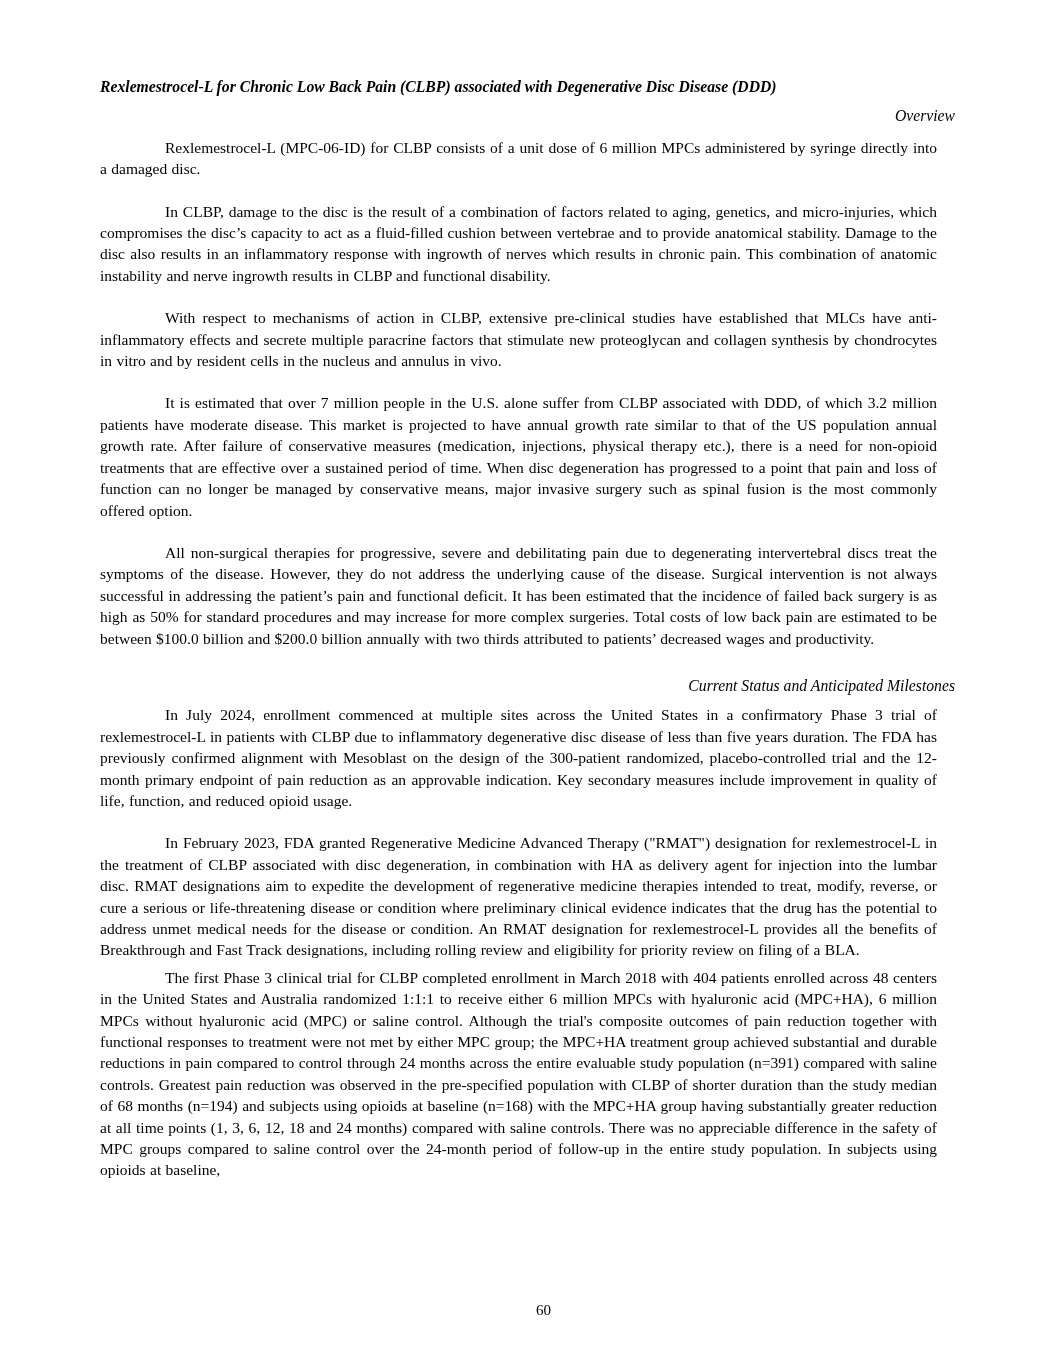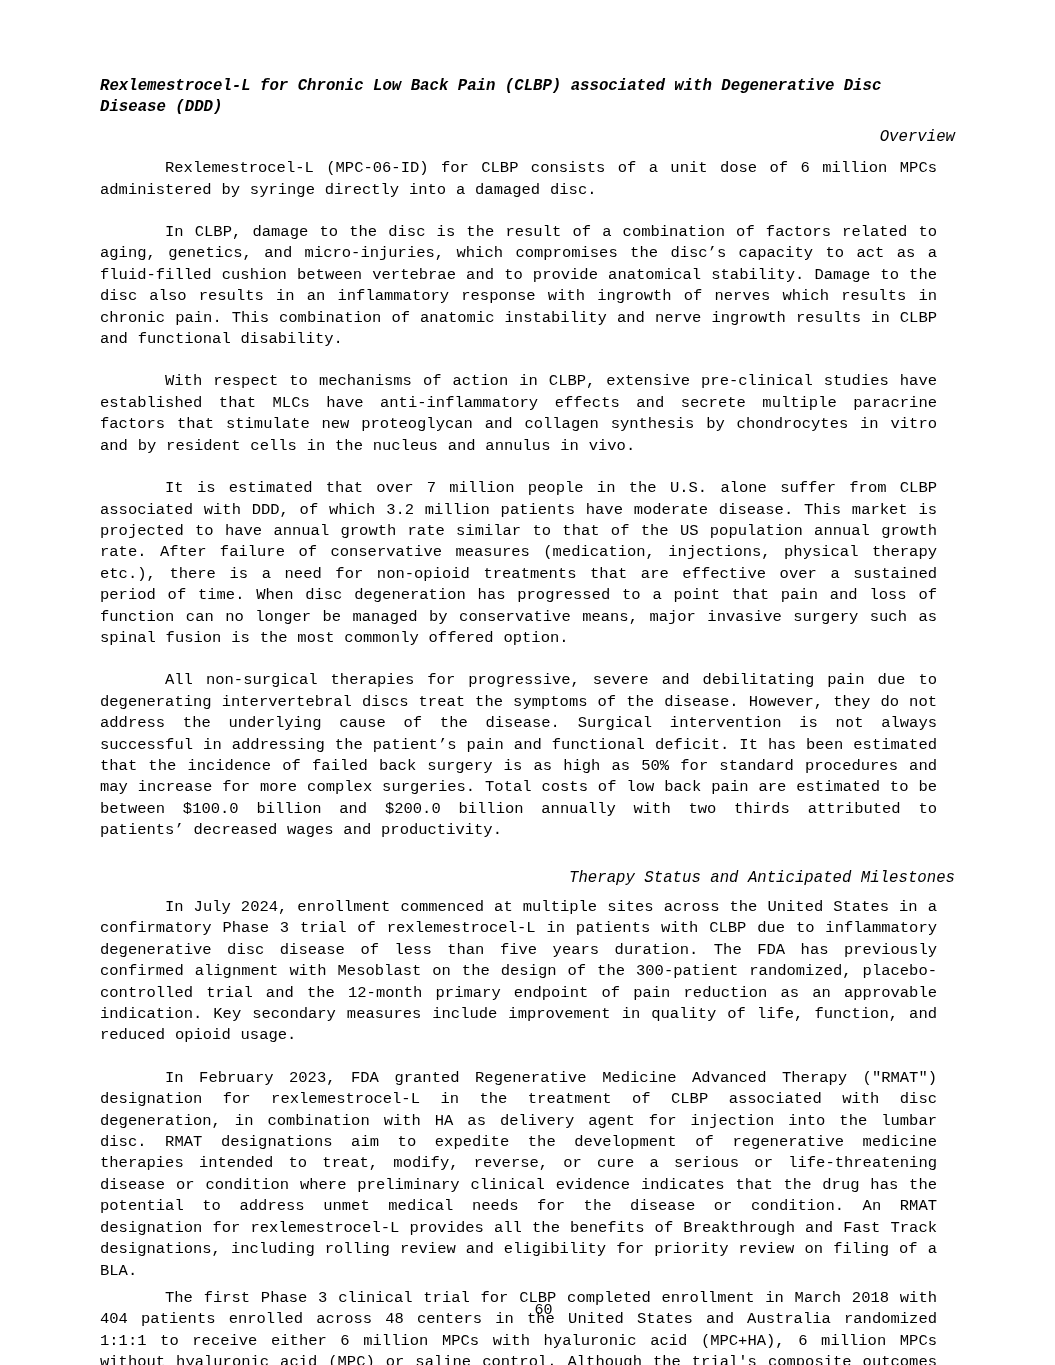--- a/index.html
+++ b/index.html
@@ -1,21 +1,21 @@
 <!DOCTYPE html>
 <html><head>
 <meta charset="utf-8">
 <style>
   html, body { margin: 0; padding: 0; background: #ffffff; }
   .page {
     position: relative;
     width: 1055px;
     height: 1365px;
     background: #ffffff;
-    font-family: Liberation Mono, monospace;
+    font-family: Liberation Serif, serif;
     color: #000000;
     overflow: hidden;
     box-sizing: border-box;
   }
   .content {
     position: absolute;
     top: 76px;
     left: 100px;
     width: 855px;
   }
@@ -68,21 +68,21 @@
     <h1 class="doc-title">Rexlemestrocel-L for Chronic Low Back Pain (CLBP) associated with Degenerative Disc Disease (DDD)</h1>
 
     <h2 class="section-heading">Overview</h2>
 
     <p>Rexlemestrocel-L (MPC-06-ID) for CLBP consists of a unit dose of 6 million MPCs administered by syringe directly into a damaged disc.</p>
     <p>In CLBP, damage to the disc is the result of a combination of factors related to aging, genetics, and micro-injuries, which compromises the disc’s capacity to act as a fluid-filled cushion between vertebrae and to provide anatomical stability. Damage to the disc also results in an inflammatory response with ingrowth of nerves which results in chronic pain. This combination of anatomic instability and nerve ingrowth results in CLBP and functional disability.</p>
     <p>With respect to mechanisms of action in CLBP, extensive pre-clinical studies have established that MLCs have anti-inflammatory effects and secrete multiple paracrine factors that stimulate new proteoglycan and collagen synthesis by chondrocytes in vitro and by resident cells in the nucleus and annulus in vivo.</p>
     <p>It is estimated that over 7 million people in the U.S. alone suffer from CLBP associated with DDD, of which 3.2 million patients have moderate disease. This market is projected to have annual growth rate similar to that of the US population annual growth rate. After failure of conservative measures (medication, injections, physical therapy etc.), there is a need for non-opioid treatments that are effective over a sustained period of time. When disc degeneration has progressed to a point that pain and loss of function can no longer be managed by conservative means, major invasive surgery such as spinal fusion is the most commonly offered option.</p>
     <p>All non-surgical therapies for progressive, severe and debilitating pain due to degenerating intervertebral discs treat the symptoms of the disease. However, they do not address the underlying cause of the disease. Surgical intervention is not always successful in addressing the patient’s pain and functional deficit. It has been estimated that the incidence of failed back surgery is as high as 50% for standard procedures and may increase for more complex surgeries. Total costs of low back pain are estimated to be between $100.0 billion and $200.0 billion annually with two thirds attributed to patients’ decreased wages and productivity.</p>
 
-    <h2 class="section-heading second">Therapy Status and Anticipated Milestones</h2>
+    <h2 class="section-heading second">Current Status and Anticipated Milestones</h2>
 
     <p>In July 2024, enrollment commenced at multiple sites across the United States in a confirmatory Phase 3 trial of rexlemestrocel-L in patients with CLBP due to inflammatory degenerative disc disease of less than five years duration. The FDA has previously confirmed alignment with Mesoblast on the design of the 300-patient randomized, placebo-controlled trial and the 12-month primary endpoint of pain reduction as an approvable indication. Key secondary measures include improvement in quality of life, function, and reduced opioid usage.</p>
     <p>In February 2023, FDA granted Regenerative Medicine Advanced Therapy ("RMAT") designation for rexlemestrocel-L in the treatment of CLBP associated with disc degeneration, in combination with HA as delivery agent for injection into the lumbar disc. RMAT designations aim to expedite the development of regenerative medicine therapies intended to treat, modify, reverse, or cure a serious or life-threatening disease or condition where preliminary clinical evidence indicates that the drug has the potential to address unmet medical needs for the disease or condition. An RMAT designation for rexlemestrocel-L provides all the benefits of Breakthrough and Fast Track designations, including rolling review and eligibility for priority review on filing of a BLA.</p>
     <p class="p-tight">The first Phase 3 clinical trial for CLBP completed enrollment in March 2018 with 404 patients enrolled across 48 centers in the United States and Australia randomized 1:1:1 to receive either 6 million MPCs with hyaluronic acid (MPC+HA), 6 million MPCs without hyaluronic acid (MPC) or saline control. Although the trial's composite outcomes of pain reduction together with functional responses to treatment were not met by either MPC group; the MPC+HA treatment group achieved substantial and durable reductions in pain compared to control through 24 months across the entire evaluable study population (n=391) compared with saline controls. Greatest pain reduction was observed in the pre-specified population with CLBP of shorter duration than the study median of 68 months (n=194) and subjects using opioids at baseline (n=168) with the MPC+HA group having substantially greater reduction at all time points (1, 3, 6, 12, 18 and 24 months) compared with saline controls. There was no appreciable difference in the safety of MPC groups compared to saline control over the 24-month period of follow-up in the entire study population. In subjects using opioids at baseline,</p>
   </div>
 
   <div class="page-number">60</div>
 </div>
 
 </body></html>

